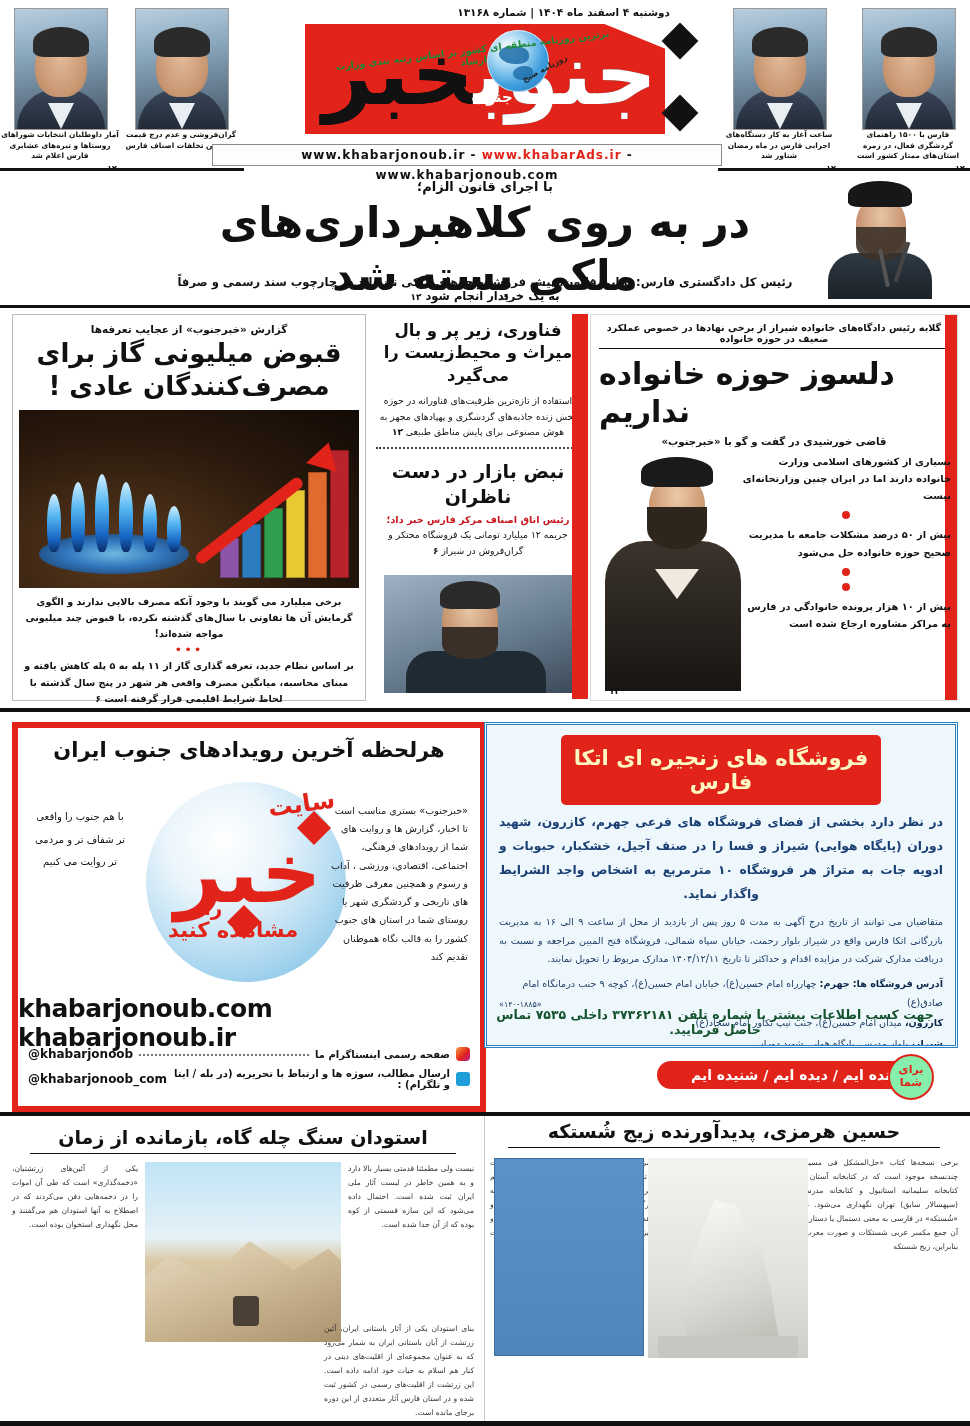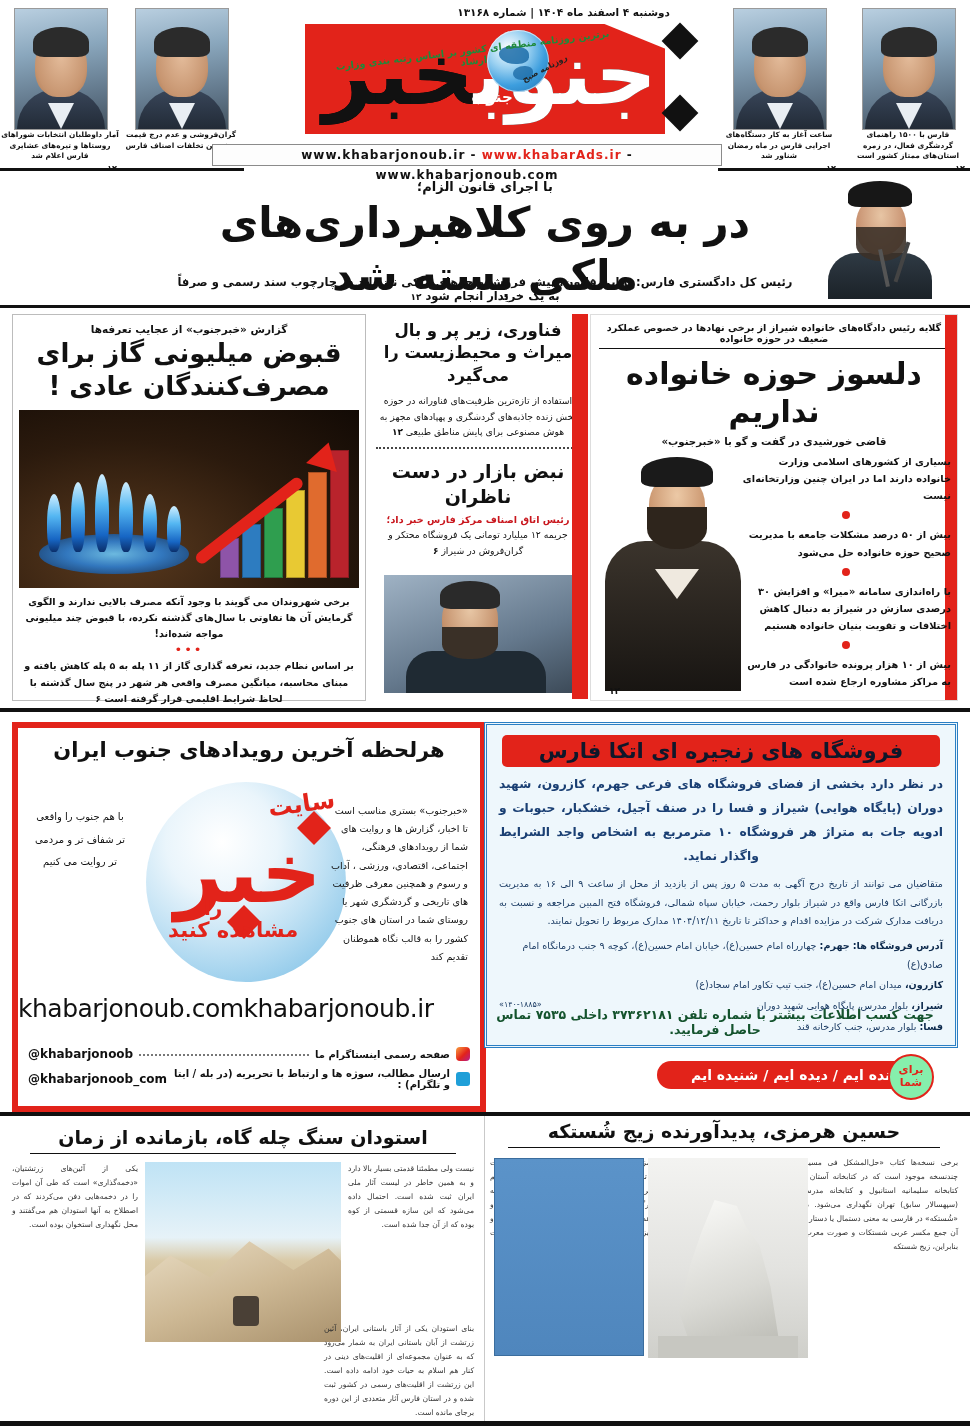--- a/index.html
+++ b/index.html
@@ -204,21 +204,21 @@
     background:radial-gradient(ellipse at 50% 32%,#e8c7a6,#c5926d 70%,#a06f4c);
   }
   .mid-photo .hr{position:absolute;left:56px;top:6px;width:60px;height:28px;border-radius:50% 50% 18% 18%;background:#2a2a2a;}
   .mid-photo .bd{position:absolute;left:58px;top:52px;width:56px;height:32px;border-radius:0 0 46% 46%;background:#3a3027;}
   .mid-photo .sh{position:absolute;left:22px;bottom:0;width:140px;height:42px;border-radius:26px 26px 0 0;background:#1f2a33;}
   .redband{position:absolute;left:0;top:0;width:16px;height:100%;background:#e2231a;}
 
   
   .col-fam{right:12px;width:366px;height:385px;background:#fff;border:1px solid #ddd;overflow:hidden;}
   .fam-kicker{margin:7px 8px 4px;text-align:center;font-size:9.6px;font-weight:bold;border-bottom:1px solid #111;padding-bottom:4px;}
-  .fam-title{margin:6px 8px;text-align:center;font-size:30px;font-weight:bold;line-height:1.25;}
+  .fam-title{margin:6px 8px;text-align:left;font-size:30px;font-weight:bold;line-height:1.25;}
   .fam-lead{margin:4px 8px 2px;text-align:center;font-size:10.2px;font-weight:bold;}
   .fam-list{position:relative;margin:4px 6px 0;width:210px;}
   .fam-item{margin:6px 0;text-align:right;font-size:9.8px;line-height:1.75;font-weight:bold;}
   .bulletdot{width:8px;height:8px;border-radius:50%;background:#e2231a;margin:7px auto;}
   .fam-photo{
     position:absolute;left:6px;top:118px;width:150px;height:258px;overflow:hidden;
   }
   .fam-photo .turb{position:absolute;left:44px;top:24px;width:72px;height:30px;border-radius:50% 50% 20% 20%;background:#1a1a1a;}
   .fam-photo .hd{position:absolute;left:52px;top:42px;width:56px;height:64px;border-radius:46%;
     background:radial-gradient(ellipse at 50% 32%,#ecc9a6,#cb9770 72%,#a4734f);}
@@ -246,37 +246,37 @@
   .promo-wordmark{
     position:absolute;left:120px;top:70px;width:220px;height:170px;text-align:center;
     font-size:84px;font-weight:bold;color:#e2231a;line-height:150px;
   }
   .pm-site{position:absolute;left:250px;top:62px;font-size:24px;font-weight:bold;color:#e2231a;transform:rotate(-8deg);}
   .pm-ra{position:absolute;left:186px;top:168px;font-size:20px;font-weight:bold;color:#e2231a;}
   .pm-watch{position:absolute;left:150px;top:190px;font-size:21px;font-weight:bold;color:#e2231a;}
   .pm-diam{position:absolute;width:24px;height:24px;background:#e2231a;transform:rotate(45deg);}
   .promo-left{position:absolute;left:14px;top:78px;width:96px;text-align:center;font-size:10px;line-height:2.25;}
   .promo-right{position:absolute;right:12px;top:74px;width:140px;text-align:right;font-size:9.6px;line-height:1.9;}
-  .promo-urls{position:absolute;left:0;right:0;top:266px;display:flex;justify-content:flex-start;direction:ltr;
-    font-size:25px;font-weight:normal;letter-spacing:-.5px;}
+  .promo-urls{position:absolute;left:0;right:0;top:266px;display:flex;justify-content:flex-end;direction:ltr;
+    font-size:25px;font-weight:bold;letter-spacing:-.5px;flex-direction:column;}
   .promo-soc{position:absolute;left:10px;right:10px;top:312px;font-size:10px;}
   .soc-row{display:flex;align-items:center;gap:6px;margin:7px 0;}
   .soc-ico{width:14px;height:14px;border-radius:4px;background:linear-gradient(135deg,#f9a03f,#e2231a 55%,#b51f8f);flex:0 0 auto;}
   .soc-ico.tg{background:#1f9fd8;border-radius:3px;}
   .soc-lbl{font-weight:bold;font-size:10px;}
   .soc-dots{flex:1;border-bottom:2px dotted #777;height:1px;}
   .soc-handle{direction:ltr;font-weight:bold;font-size:12px;}
 
   .adbox{
     position:absolute;right:12px;top:10px;width:468px;height:320px;
     border:3px double #2b7fc4;background:#eef7fc;overflow:hidden;
   }
   .ad-title{
-    margin:10px auto 6px;width:438px;background:#e2231a;color:#0f172a;
-    text-align:center;font-size:21px;font-weight:bold;padding:4px 0;border-radius:5px;
+    margin:10px auto 6px;width:320px;background:#e2231a;color:#fef9c3;
+    text-align:center;font-size:21px;font-weight:bold;padding:11px 0;border-radius:5px;
   }
   .ad-hi{margin:4px 12px;text-align:justify;text-align-last:center;font-size:12.3px;font-weight:bold;line-height:1.95;color:#1a3f73;}
   .ad-body{margin:6px 12px;text-align:justify;font-size:9.6px;line-height:1.95;color:#15365f;}
   .ad-addr{margin:2px 12px;text-align:right;font-size:9.6px;line-height:1.95;color:#15365f;}
   .ad-addr b{color:#0d2a4d;text-align:right;}
   .ad-code{position:absolute;left:12px;bottom:36px;font-size:8px;color:#15365f;direction:ltr;}
   .ad-foot{position:absolute;left:0;right:12px;bottom:8px;text-align:center;font-size:12.5px;font-weight:bold;color:#14532d;}
 
   .badge{
     position:absolute;right:40px;top:345px;height:36px;display:flex;align-items:center;
@@ -440,21 +440,21 @@
           <div class="bar" style="right:46px;height:86px;background:#e8c933;"></div>
           <div class="bar" style="right:68px;height:68px;background:#2f9e4f;"></div>
           <div class="bar" style="right:90px;height:52px;background:#2d7cc0;"></div>
           <div class="bar" style="right:112px;height:38px;background:#8e54a8;"></div>
         </div>
         <div class="arrow">
           <div class="shaft"></div>
             <div class="head"></div>
         </div>
       </div>
-      <div class="gas-body">برخی شهروندان می گویند با وجود آنکه مصرف بالایی ندارند و الگوی گرمایش آن ها تفاوتی با سال‌های گذشته نکرده، با قبوض چند میلیونی مواجه شده‌اند!</div>
+      <div class="gas-body">برخی میلیارد می گویند با وجود آنکه مصرف بالایی ندارند و الگوی گرمایش آن ها تفاوتی با سال‌های گذشته نکرده، با قبوض چند میلیونی مواجه شده‌اند!</div>
       <div class="dots3">•••</div>
       <div class="gas-body2">
         <span>بر اساس نظام جدید، تعرفه گذاری گاز از ۱۱ پله به ۵ پله کاهش یافته و مبنای محاسبه، میانگین مصرف واقعی هر شهر در پنج سال گذشته با لحاظ شرایط اقلیمی قرار گرفته است</span>
         <span class="pgnum">۶</span>
       </div>
     </div>
 
     <div class="colbox col-mid">
       <div class="mid-t1">فناوری، زیر پر و بال میراث و محیط‌زیست را می‌گیرد</div>
       <div class="mid-b1">
@@ -480,21 +480,20 @@
     <div class="colbox col-fam">
       <div class="fam-redstripe"></div>
       <div class="fam-kicker">گلایه رئیس دادگاه‌های خانواده شیراز از برخی نهادها در خصوص عملکرد ضعیف در حوزه خانواده</div>
       <div class="fam-title">دلسوز حوزه خانواده نداریم</div>
       <div class="fam-lead">قاضی خورشیدی در گفت و گو با «خبرجنوب»</div>
       <div class="fam-list">
         <div class="fam-item">بسیاری از کشورهای اسلامی وزارت خانواده دارند اما در ایران چنین وزارتخانه‌ای نیست</div>
         <div class="bulletdot"></div>
         <div class="fam-item">بیش از ۵۰ درصد مشکلات جامعه با مدیریت صحیح حوزه خانواده حل می‌شود</div>
         <div class="bulletdot"></div>
-        <div class="fam-item">با راه‌اندازی سامانه «میرا» و افزایش ۳۰ درصدی سازش در شیراز به دنبال کاهش اختلافات و تقویت بنیان خانواده هستیم</div>
         <div class="bulletdot"></div>
         <div class="fam-item">بیش از ۱۰ هزار پرونده خانوادگی در فارس به مراکز مشاوره ارجاع شده است</div>
       </div>
       <div class="fam-photo">
         <div class="rb"></div>
           <div class="hd"></div>
           <div class="br"></div>
           <div class="turb"></div>
           <div class="clr"></div>
       </div>

